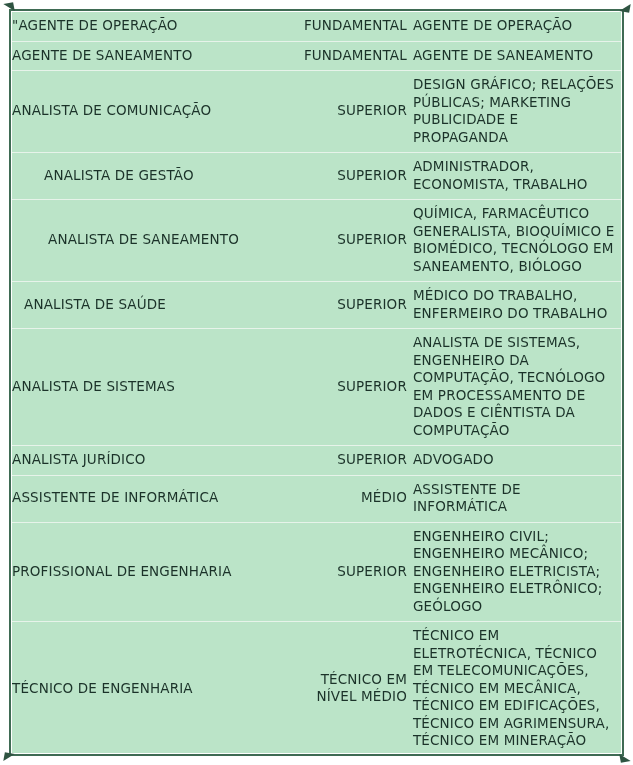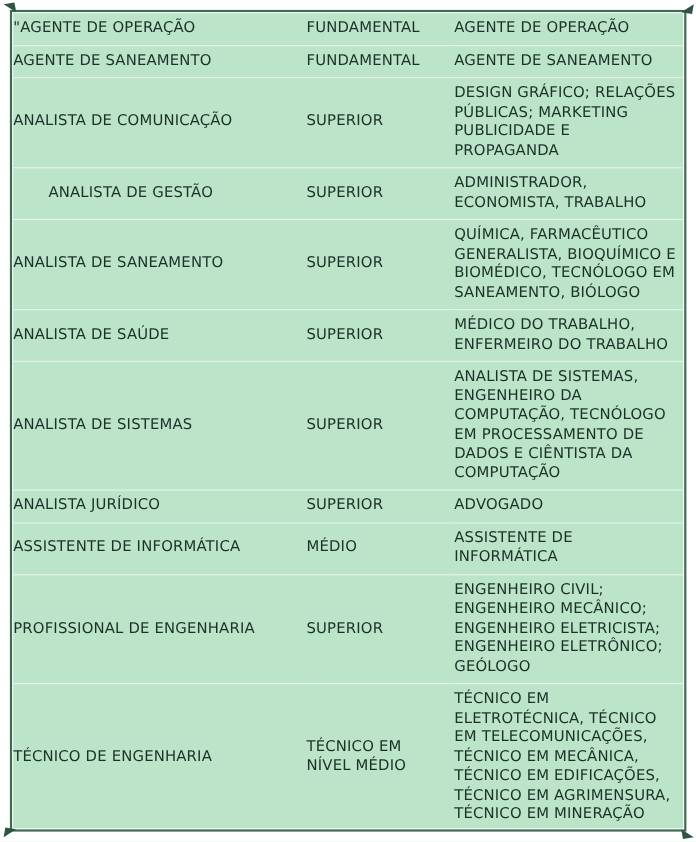--- a/index.html
+++ b/index.html
@@ -65,21 +65,21 @@
     line-height: 17.5px;
     letter-spacing: 0.15px;
     padding: 5px 6px 6px 0;
     border-bottom: 1px solid #e7f3ea;
     background: transparent;
     word-wrap: break-word;
   }
   table.grid tr:last-child td { border-bottom: none; }
 
   td.c1 { width: 258px; padding-left: 24px; }
-  td.c2 { width: 127px; padding-left: 0; }
+  td.c2 { width: 127px; padding-left: 0; text-align: right; }
   td.c3 { width: 200px; padding-left: 0; }
 
   .quote {
     color: #1b3229;
     font-size: 13.5px;
   }
 
   .cellwrap { display: block; }
 </style>
 </head>
@@ -120,30 +120,30 @@
           <tr>
             <td class="c1"><span class="cellwrap" style="display: inline; padding-left: 32px;">ANALISTA DE GESTÃO</span></td>
             <td class="c2">
               <span class="cellwrap">SUPERIOR</span>
             </td>
             <td class="c3">
               <span class="cellwrap">ADMINISTRADOR, ECONOMISTA, TRABALHO</span>
             </td>
           </tr>
           <tr>
-            <td class="c1"><span class="cellwrap" style="display: inline;">ANALISTA DE SANEAMENTO</span></td>
+            <td class="c1"><span class="cellwrap" style="display: inline; padding-left: 36px;">ANALISTA DE SANEAMENTO</span></td>
             <td class="c2">
               <span class="cellwrap">SUPERIOR</span>
             </td>
             <td class="c3">
               <span class="cellwrap">QUÍMICA, FARMACÊUTICO GENERALISTA, BIOQUÍMICO E BIOMÉDICO, TECNÓLOGO EM SANEAMENTO, BIÓLOGO</span>
             </td>
           </tr>
           <tr>
-            <td class="c1"><span class="cellwrap" style="display: inline;">ANALISTA DE SAÚDE</span></td>
+            <td class="c1"><span class="cellwrap" style="display: inline; padding-left: 12px;">ANALISTA DE SAÚDE</span></td>
             <td class="c2">
               <span class="cellwrap">SUPERIOR</span>
             </td>
             <td class="c3">
               <span class="cellwrap">MÉDICO DO TRABALHO, ENFERMEIRO DO TRABALHO</span>
             </td>
           </tr>
           <tr>
             <td class="c1"><span class="cellwrap" style="display: inline;">ANALISTA DE SISTEMAS</span></td>
             <td class="c2">

